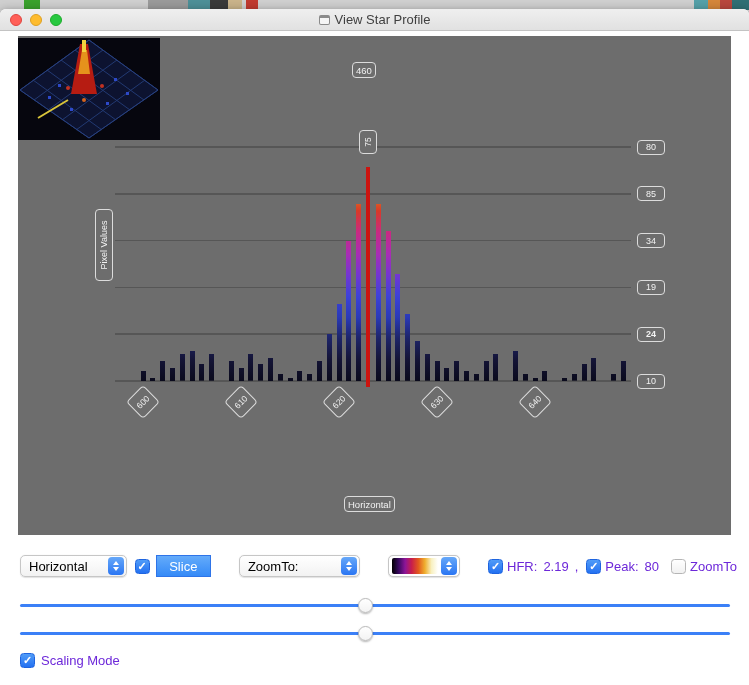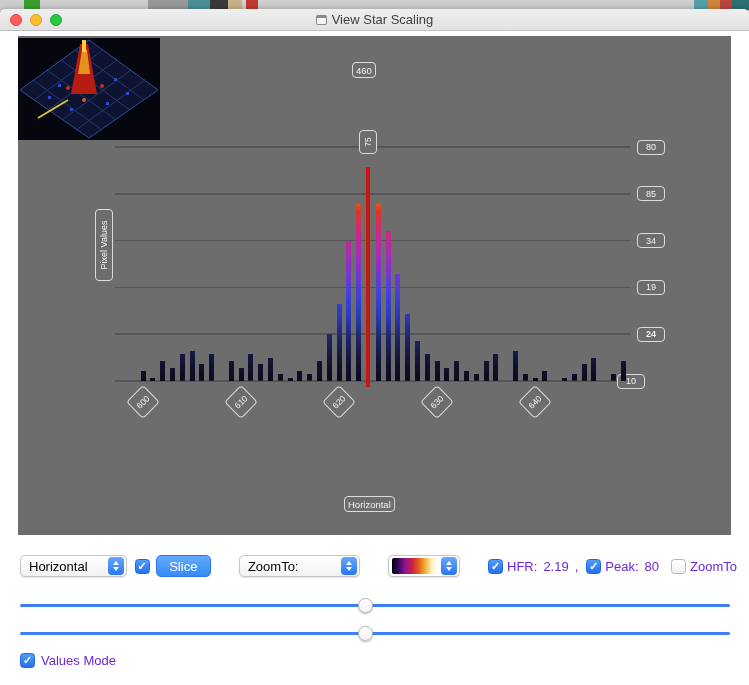--- a/index.html
+++ b/index.html
@@ -85,21 +85,21 @@
   .popup .plabel { flex:1; padding-left:8px; text-align:left; }
   .stepper {
     width:16px; height:18px; margin-right:2px; border-radius:4px;
     background:linear-gradient(#66a8f9,#2b76f3);
     display:flex; flex-direction:column; align-items:center; justify-content:center; gap:2px;
   }
   .chev-up   { width:0; height:0; border-left:3px solid transparent; border-right:3px solid transparent; border-bottom:4px solid #fff; }
   .chev-down { width:0; height:0; border-left:3px solid transparent; border-right:3px solid transparent; border-top:4px solid #fff; }
 
   .btn-slice {
-    width:60px; height:22px; border:1px solid #2e74e8; border-radius:5px;
+    width:60px; height:22px; border:1px solid #2e74e8; border-radius:0;
     background:linear-gradient(#64abfa,#358af7); color:#fff; font-size:13px;
     display:flex; align-items:center; justify-content:center; cursor:default;
   }
   .cb {
     width:15px; height:15px; border-radius:3.5px; border:1px solid #b5b5b5;
     background:linear-gradient(#ffffff,#f1f1f1); flex:0 0 auto;
     display:inline-flex; align-items:center; justify-content:center;
   }
   .cb.checked { background:linear-gradient(#509cf8,#2471f1); border-color:#1e64df; }
   .cb.checked::after { content:"✓"; color:#fff; font-size:11px; font-weight:bold; line-height:1; }
@@ -139,21 +139,21 @@
 <div class="window">
 
   <div class="titlebar">
     <div class="traffic">
       <span class="tl red"></span>
       <span class="tl yellow"></span>
       <span class="tl green"></span>
     </div>
     <div class="title-wrap">
       <span class="win-icon"></span>
-      <span>View Star Scaling</span>
+      <span>View Star Profile</span>
     </div>
   </div>
 
   <div class="chart-area">
 
     <div class="thumb">
       <svg width="142" height="102" viewBox="0 0 142 102">
         <rect width="142" height="102" fill="#06060e"></rect>
         <polygon points="71,2 140,52 71,100 2,52" fill="#0d1330" stroke="#2a3f7f" stroke-width="1"></polygon>
         <g stroke="#26407e" stroke-width="1" opacity="0.85" fill="none">
@@ -184,21 +184,21 @@
         <div class="badge ytick" style="top: 103.5px; left: 619px;">80</div>
         <div class="gridline" style="top: 157.05px; left: 97px; width: 516px;"></div>
         <div class="badge ytick" style="top: 150.3px; left: 619px;">85</div>
         <div class="gridline" style="top: 203.85px; left: 97px; width: 516px;"></div>
         <div class="badge ytick" style="top: 197.1px; left: 619px;">34</div>
         <div class="gridline" style="top: 250.65px; left: 97px; width: 516px;"></div>
         <div class="badge ytick" style="top: 243.9px; left: 619px;">19</div>
         <div class="gridline" style="top: 297.45px; left: 97px; width: 516px;"></div>
         <div class="badge ytick" style="top: 290.7px; left: 619px; font-weight: bold;">24</div>
         <div class="gridline" style="top: 344.25px; left: 97px; width: 516px;"></div>
-        <div class="badge ytick" style="top: 337.5px; left: 599px;">10</div>
+        <div class="badge ytick" style="top: 337.5px; left: 619px;">10</div>
         <div class="diamond" style="left: 113px; top: 354px;">
           <span>600</span>
         </div>
         <div class="diamond" style="left: 211px; top: 354px;">
           <span>610</span>
         </div>
         <div class="diamond" style="left: 309px; top: 354px;">
           <span>620</span>
         </div>
         <div class="diamond" style="left: 407px; top: 354px;">
@@ -312,17 +312,17 @@
       <div class="thumb" style="left:338px;"></div>
     </div>
 
     <div class="slider slider2">
       <div class="track"></div>
       <div class="thumb" style="left:338px;"></div>
     </div>
 
     <div class="explore-row">
       <span class="cb checked"></span>
-      <span class="lbl">Values Mode</span>
+      <span class="lbl">Scaling Mode</span>
     </div>
 
   </div>
 </div>
 
 </body></html>

